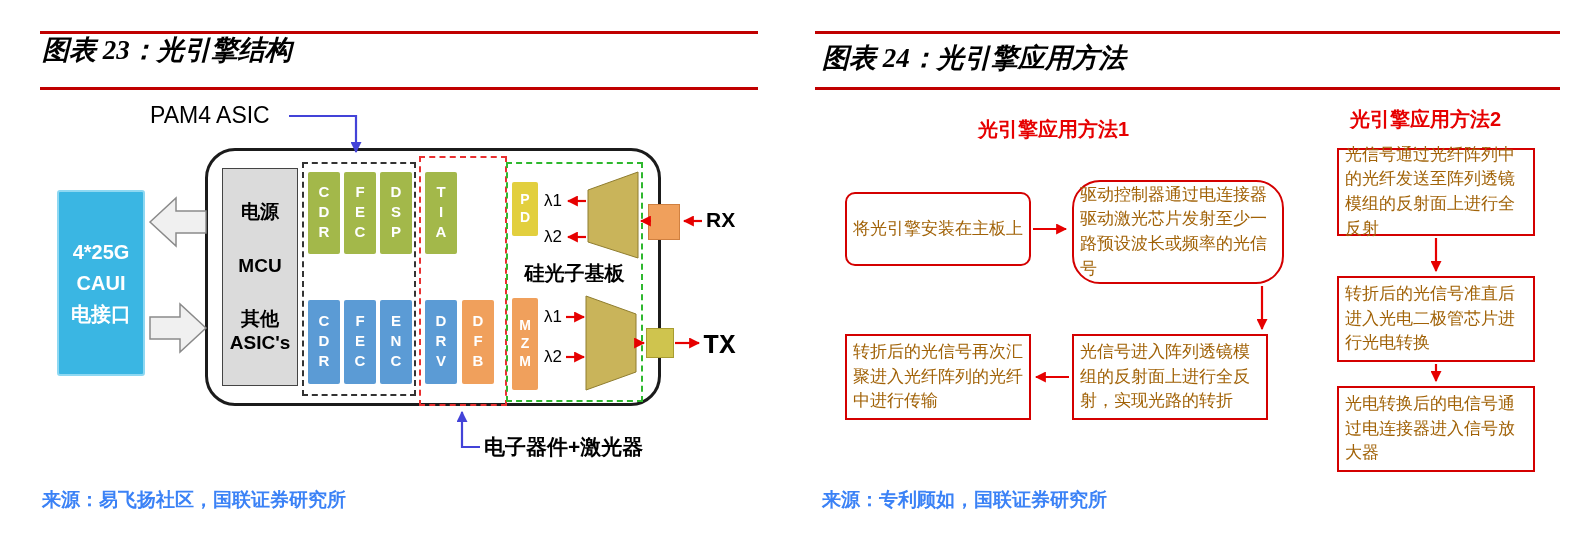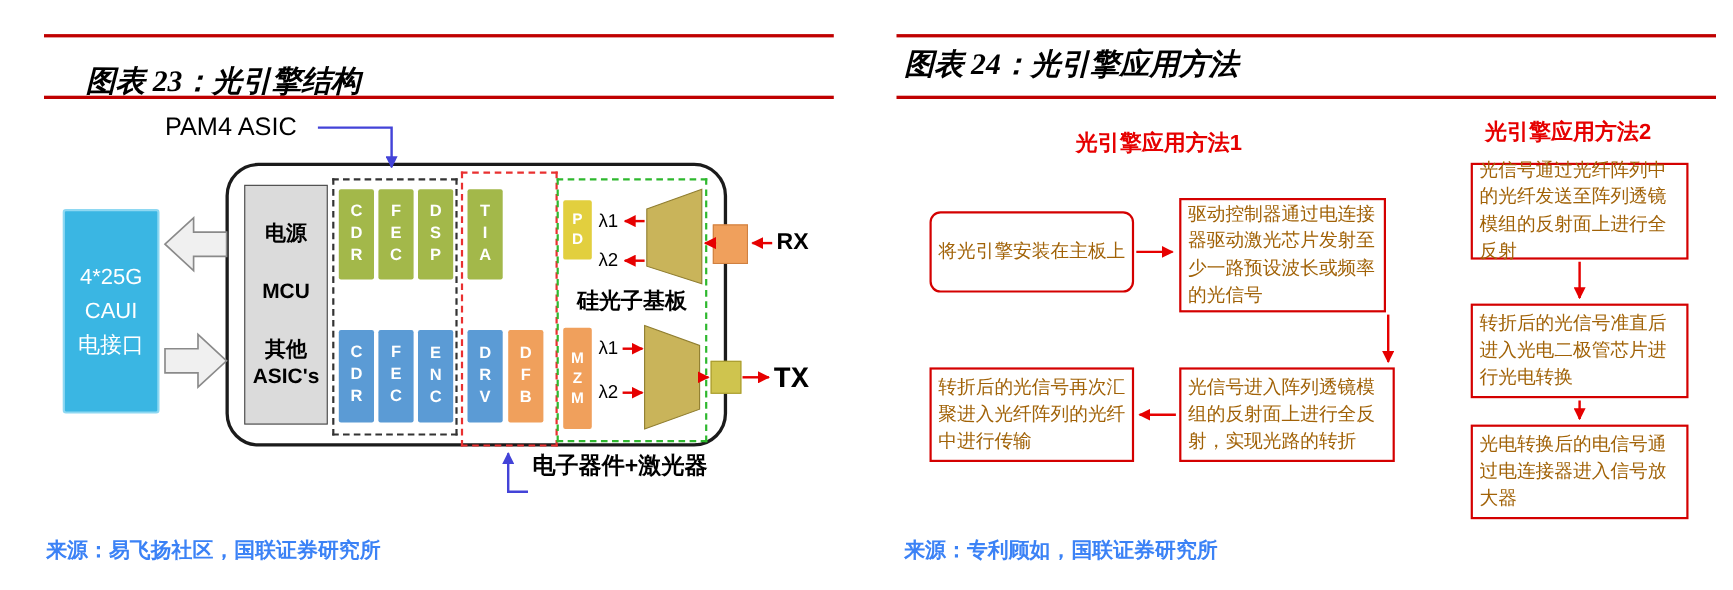--- a/index.html
+++ b/index.html
@@ -14,26 +14,26 @@
   .flowbox.center{justify-content:center;text-align:center;border-radius:10px;}
   .hdr{position:absolute;color:#e60000;font-weight:bold;font-size:20px;white-space:nowrap;}
   svg.overlay{position:absolute;left:0;top:0;pointer-events:none;z-index:6;}
 </style>
 </head>
 <body>
 
 <div class="page">
 
   <div class="rule" style="left:40px;top:31px;width:718px;"></div>
-  <h2 class="fig-title" style="left:42px;top:56px;margin-left:36px;">图表 23：光引擎结构</h2>
+  <h2 class="fig-title" style="left:42px;top:32px;">图表 23：光引擎结构</h2>
   <div class="rule" style="left:40px;top:87px;width:718px;"></div>
 
   <div class="lbl" style="left:150px;top:102px;font-size:23px;">PAM4 ASIC</div>
 
-  <div class="abs" style="left:57px;top:190px;width:88px;height:186px;background:#3ab6e3;border:2px solid #8ed8f2;border-radius:3px;display:flex;flex-direction:column;justify-content:center;align-items:center;color:#fff;font-weight:normal;font-size:20px;line-height:1.55;">
+  <div class="abs" style="left:57px;top:190px;width:88px;height:186px;background:#3ab6e3;border:2px solid #8ed8f2;border-radius:3px;display:flex;flex-direction:column;justify-content:center;align-items:center;color:#fff;font-weight:bold;font-size:20px;line-height:1.55;">
     <div>4*25G</div>
     <div>CAUI</div>
     <div>电接口</div>
   </div>
 
   <div class="abs" style="left:205px;top:148px;width:456px;height:258px;border:3px solid #1b1b1b;border-radius:30px;background:#fff;"></div>
 
   <div class="abs" style="left:222px;top:168px;width:76px;height:218px;background:#dbdbdb;border:1.5px solid #444;display:flex;flex-direction:column;justify-content:space-evenly;align-items:center;font-weight:bold;font-size:19px;color:#000;">
     <div>电源</div>
     <div>MCU</div>
@@ -68,33 +68,33 @@
   <div class="lbl" style="left:544px;top:347px;font-size:17px;">λ2</div>
 
   <div class="lbl" style="left:508px;top:260px;width:133px;text-align:center;font-weight:bold;font-size:20px;">硅光子基板</div>
 
   <div class="abs" style="left:648px;top:204px;width:32px;height:36px;background:#f0a05c;border:1px solid #d08040;z-index:4;"></div>
   <div class="abs" style="left:646px;top:328px;width:28px;height:30px;background:#cfc44e;border:1px solid #a89c30;z-index:4;"></div>
 
   <div class="lbl" style="left:706px;top:208px;font-size:21px;font-weight:600;">RX</div>
   <div class="lbl" style="left:703px;top:331px;font-size:27px;font-weight:600;font-family:Liberation Mono, monospace;">TX</div>
 
-  <div class="lbl" style="left:484px;top:409px;font-size:21px;font-weight:bold;">电子器件+激光器</div>
+  <div class="lbl" style="left:484px;top:433px;font-size:21px;font-weight:bold;">电子器件+激光器</div>
 
   <div class="src" style="left:42px;top:487px;">来源：易飞扬社区，国联证券研究所</div>
 
   <div class="rule" style="left:815px;top:31px;width:745px;"></div>
   <h2 class="fig-title" style="left:822px;top:40px;">图表 24：光引擎应用方法</h2>
   <div class="rule" style="left:815px;top:87px;width:745px;"></div>
 
   <div class="hdr" style="left:978px;top:116px;">光引擎应用方法1</div>
   <div class="hdr" style="left:1350px;top:106px;">光引擎应用方法2</div>
 
   <div class="flowbox center" style="left:845px;top:192px;width:186px;height:74px;">将光引擎安装在主板上</div>
-  <div class="flowbox" style="left:1072px;top:180px;width:188px;height:104px;">驱动控制器通过电连接器驱动激光芯片发射至少一路预设波长或频率的光信号</div>
+  <div class="flowbox" style="left:1072px;top:180px;width:212px;height:104px;border-radius:28px;">驱动控制器通过电连接器驱动激光芯片发射至少一路预设波长或频率的光信号</div>
   <div class="flowbox" style="left:1072px;top:334px;width:196px;height:86px;">光信号进入阵列透镜模组的反射面上进行全反射，实现光路的转折</div>
   <div class="flowbox" style="left:845px;top:334px;width:186px;height:86px;">转折后的光信号再次汇聚进入光纤阵列的光纤中进行传输</div>
 
   <div class="flowbox" style="left:1337px;top:148px;width:198px;height:88px;">光信号通过光纤阵列中的光纤发送至阵列透镜模组的反射面上进行全反射</div>
   <div class="flowbox" style="left:1337px;top:276px;width:198px;height:86px;">转折后的光信号准直后进入光电二极管芯片进行光电转换</div>
   <div class="flowbox" style="left:1337px;top:386px;width:198px;height:86px;">光电转换后的电信号通过电连接器进入信号放大器</div>
 
   <div class="src" style="left:822px;top:487px;">来源：专利顾如，国联证券研究所</div>
 
   <svg class="overlay" width="1575" height="536" viewBox="0 0 1575 536">

